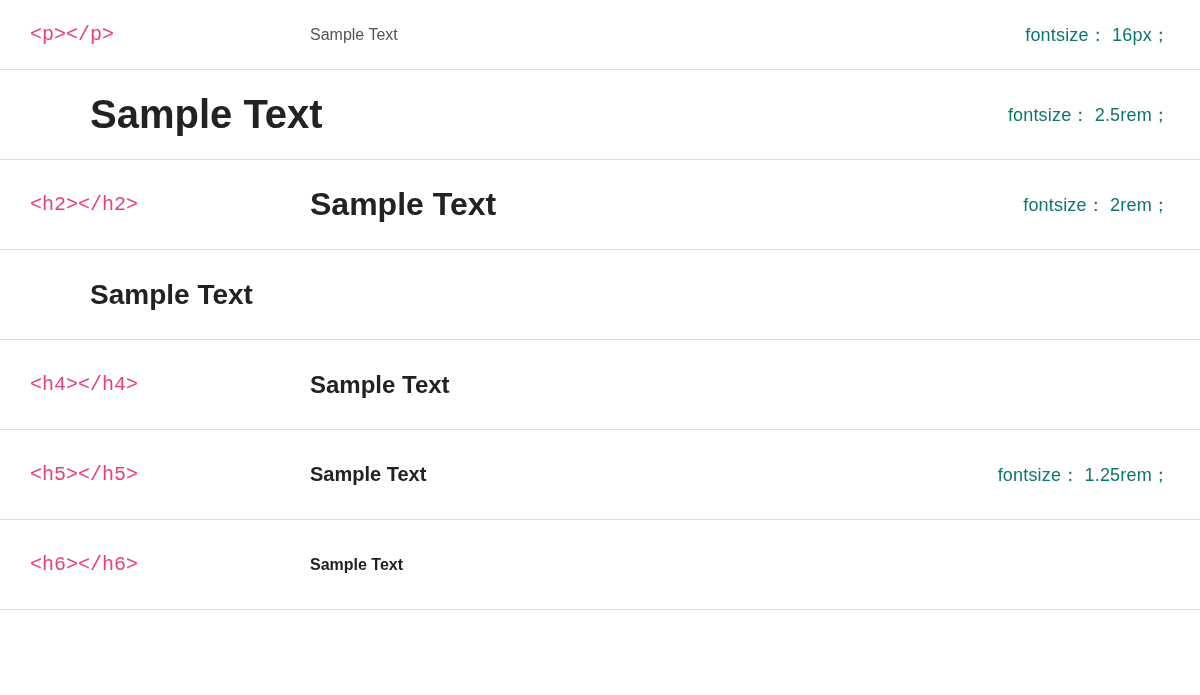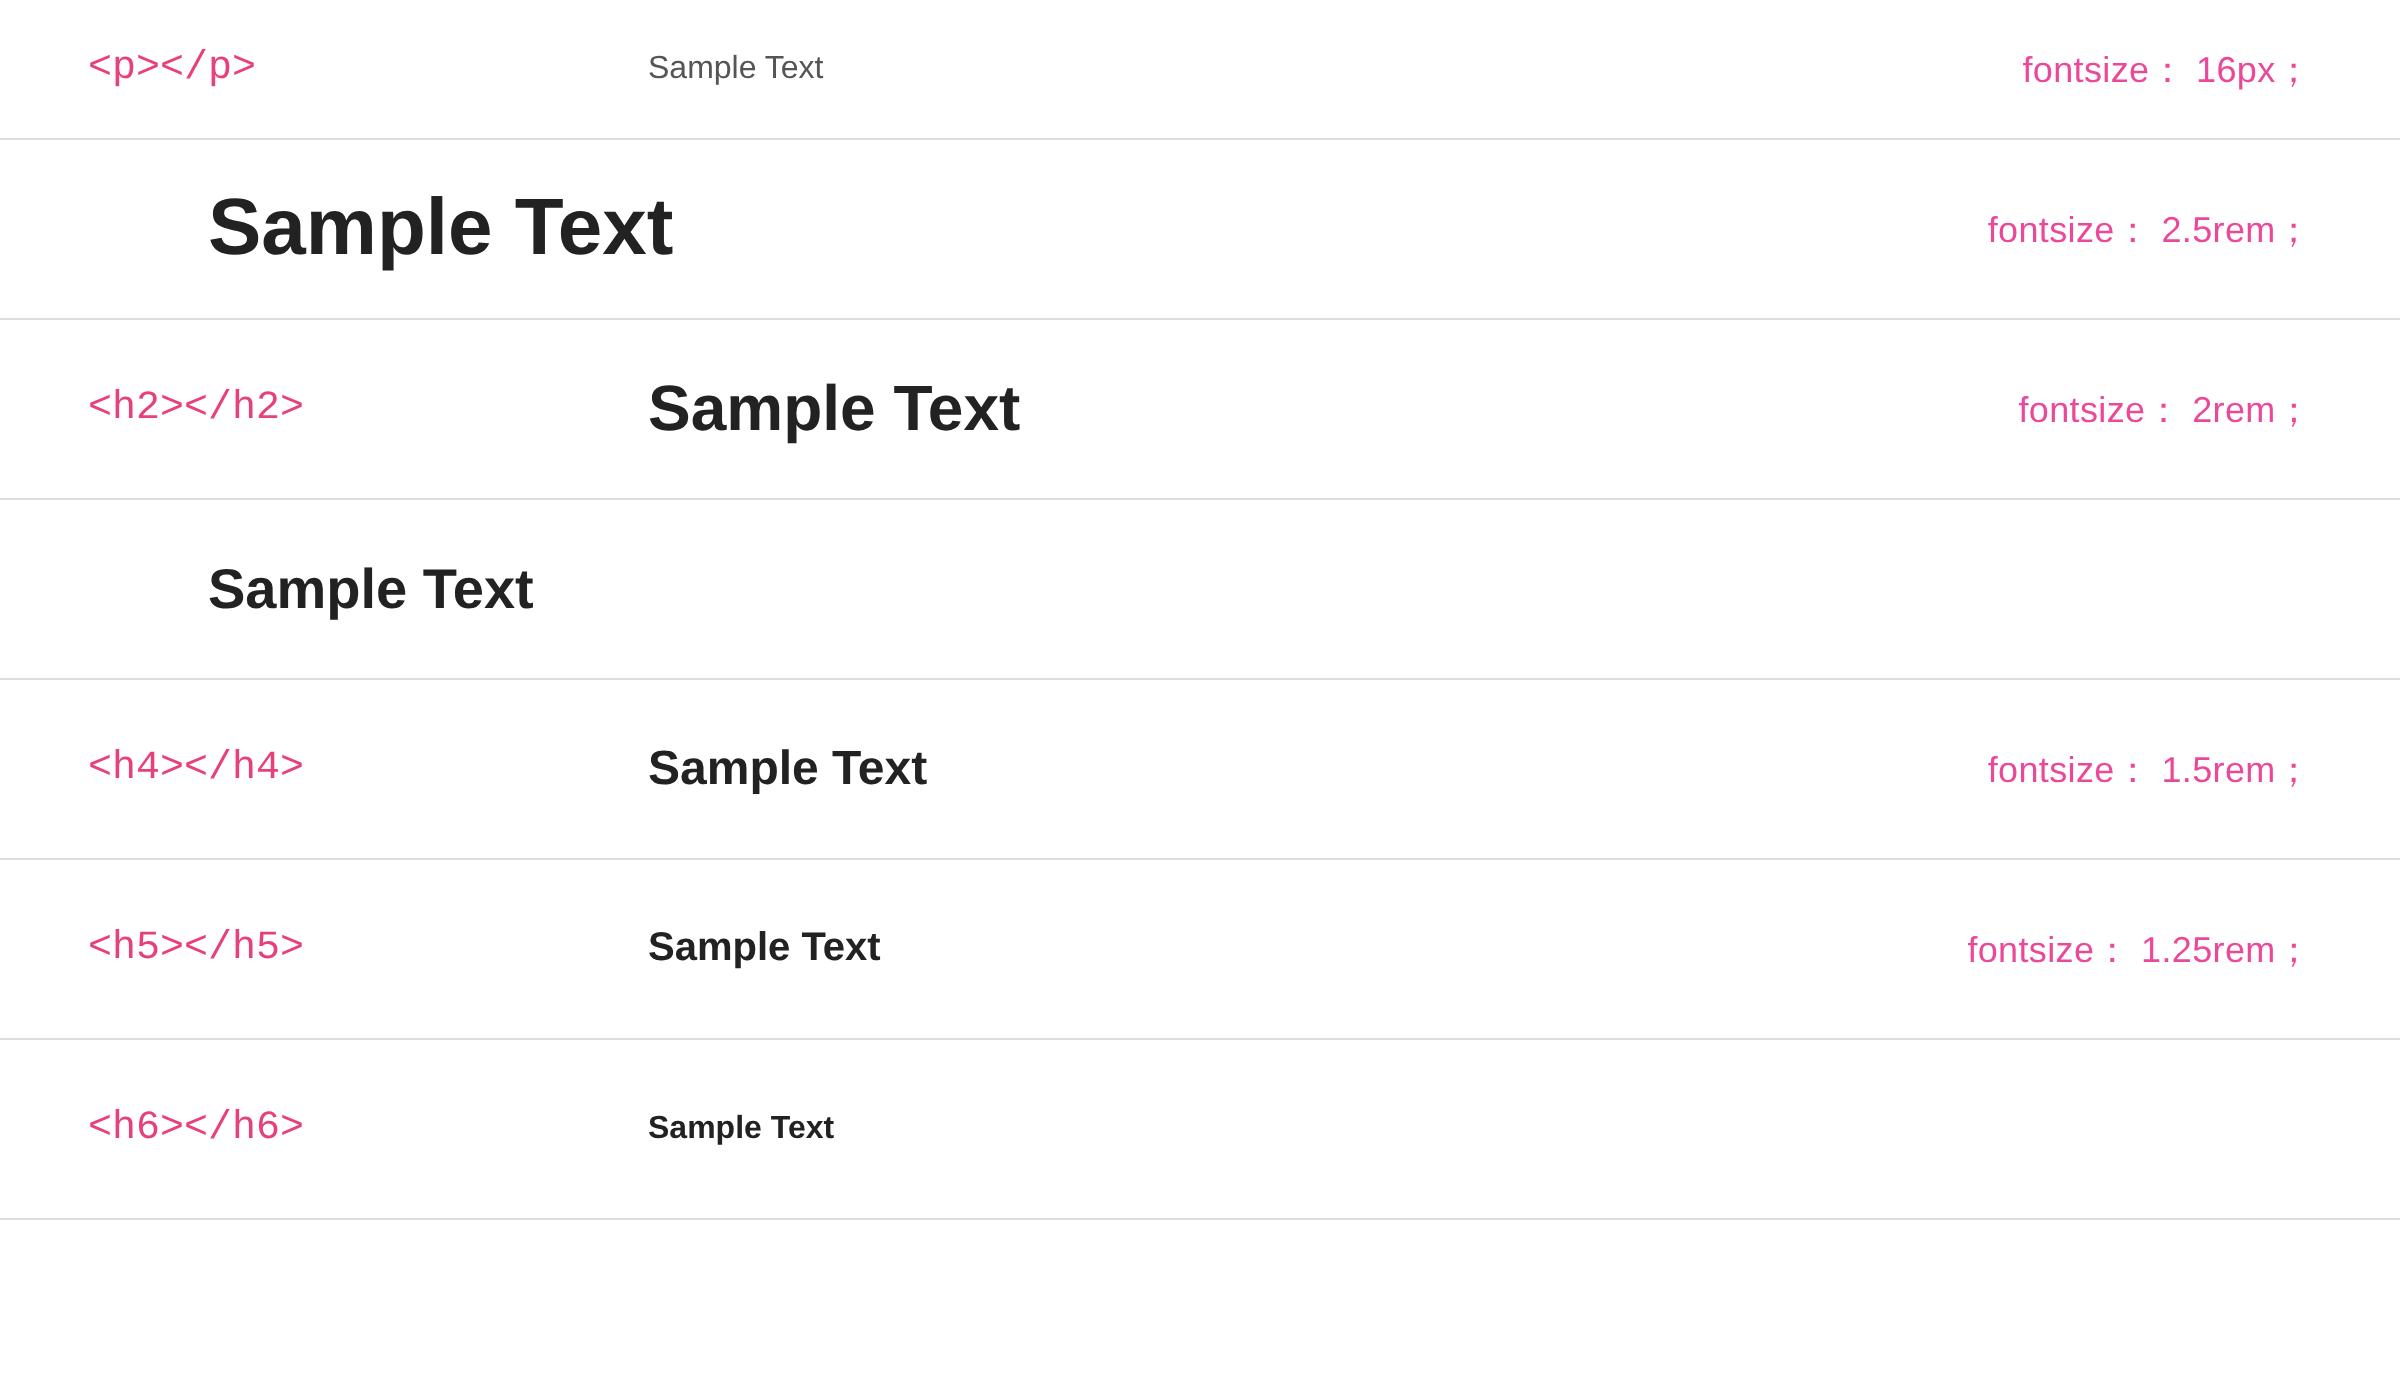--- a/index.html
+++ b/index.html
@@ -17,21 +17,21 @@
     }
 
     .table-container {
       width: 100%;
     }
 
     .table-row {
       display: flex;
       align-items: center;
       border-bottom: 1px solid #ddd;
-      padding: 10px 44px;
+      padding: 10px 30px;
       min-height: 90px;
     }
 
     .table-row:first-child {
       min-height: 70px;
     }
 
     .col-tag {
       width: 220px;
       flex-shrink: 0;
@@ -40,21 +40,21 @@
     .col-sample {
       flex: 1;
       padding-left: 60px;
     }
 
     .col-fontsize {
       width: 320px;
       flex-shrink: 0;
       text-align: right;
       font-family: Arial, sans-serif;
-      color: #ec4899;
+      color: #0f766e;
       font-size: 18px;
       letter-spacing: 0.01em;
     }
 
     .tag-label {
       font-family: 'Courier New', Courier, monospace;
       font-size: 20px;
       color: #e8407a;
     }
 
@@ -123,21 +123,20 @@
       <div class="col-tag"><span class="tag-label">&lt;h2&gt;&lt;/h2&gt;</span></div>
       <div class="col-sample"><span class="sample-h2">Sample Text</span></div>
       <div class="col-fontsize">fontsize：  2rem；</div>
     </div>
     <div class="table-row">
       <div class="col-sample"><span class="sample-h3">Sample Text</span></div>
     </div>
     <div class="table-row">
       <div class="col-tag"><span class="tag-label">&lt;h4&gt;&lt;/h4&gt;</span></div>
       <div class="col-sample"><span class="sample-h4">Sample Text</span></div>
-      <div class="col-fontsize">fontsize：  1.5rem；</div>
     </div>
     <div class="table-row">
       <div class="col-tag"><span class="tag-label">&lt;h5&gt;&lt;/h5&gt;</span></div>
       <div class="col-sample"><span class="sample-h5">Sample Text</span></div>
       <div class="col-fontsize">fontsize：  1.25rem；</div>
     </div>
     <div class="table-row">
       <div class="col-tag"><span class="tag-label">&lt;h6&gt;&lt;/h6&gt;</span></div>
       <div class="col-sample"><span class="sample-h6">Sample Text</span></div>
     </div>

